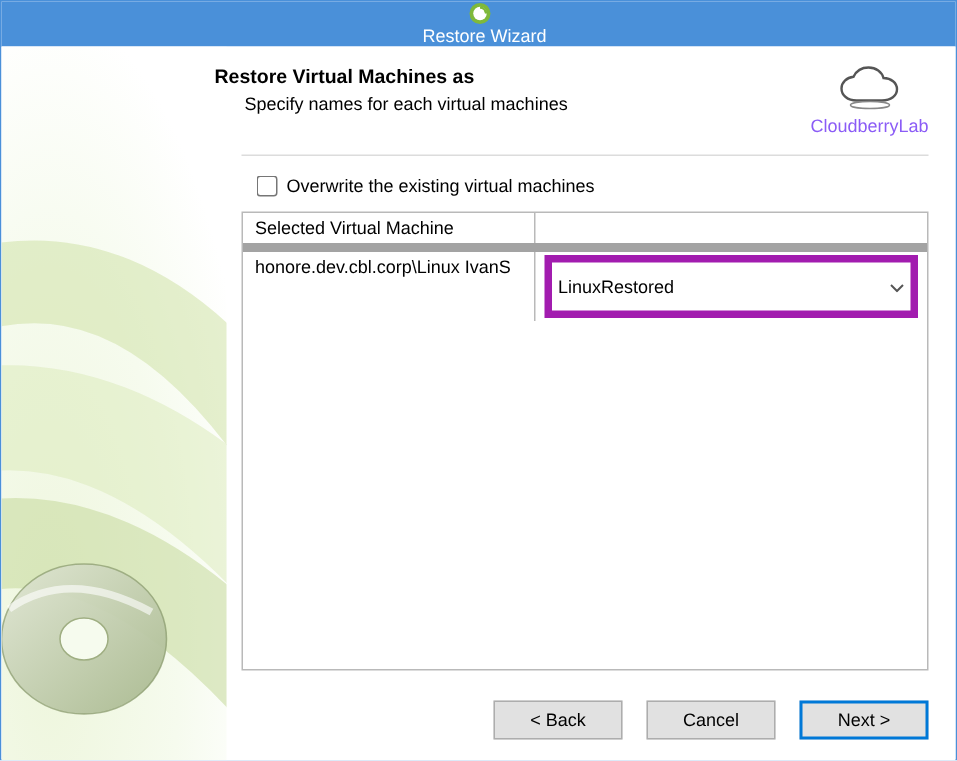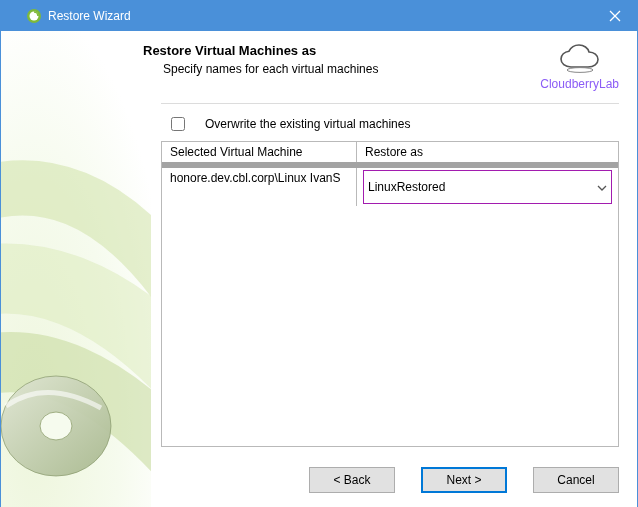--- a/index.html
+++ b/index.html
@@ -16,21 +16,22 @@
     border: 1px solid #4a90d9;
     position: relative;
     background: #fff;
   }
   .titlebar {
     height: 30px;
     background: #4a90d9;
     color: #fff;
     display: flex;
     align-items: center;
-    padding-left: 25px;
+    padding-left: 8px;
+    flex-direction: column;
   }
   .titlebar .app-icon {
     width: 16px; height: 16px;
     display: flex; align-items: center; justify-content: center;
     margin-right: 6px;
   }
   .titlebar .title-text { flex: 1; font-size: 12px; }
   .titlebar .close-btn {
     width: 45px; height: 30px;
     display: flex; align-items: center; justify-content: center;
@@ -65,55 +66,55 @@
 
   .sep {
     position: absolute;
     left: 160px; right: 18px; top: 72px;
     height: 1px; background: #dcdcdc;
   }
 
   .check-row {
     position: absolute;
     left: 170px; top: 86px;
-    display: flex; align-items: center; gap: 20px;
+    display: flex; align-items: center; gap: 6px;
   }
   .check-row input { width: 14px; height: 14px; margin:0; }
 
   .grid-wrap {
     position: absolute;
     left: 160px; right: 18px; top: 110px; bottom: 60px;
     border: 1px solid #b9b9b9;
     background: #fff;
   }
   .grid-head, .grid-row { display: flex; }
   .grid-head {
     background: #fff;
     border-bottom: 6px solid #a3a3a3;
   }
   .cell-a { flex: 0 0 195px; border-right: 1px solid #b9b9b9; padding: 3px 8px; }
   .cell-b { flex: 1; padding: 2px 6px; }
   .grid-head .cell-a, .grid-head .cell-b { color:#000; padding:3px 8px;}
   .combo {
     width: 100%; height: 22px;
-    border: 1px solid #a21caf;
+    border: 5px solid #a21caf;
     background: #fff;
     display: flex; align-items: center;
     padding: 16px 4px;
     position: relative;
   }
   .combo .combo-arrow {
     position: absolute; right: 4px; top: 50%; transform: translateY(-50%);
     color: #555;
   }
 
   .btnbar {
     position: absolute;
     right: 18px; bottom: 14px;
-    display: flex; gap: 26px;
+    display: flex; gap: 16px;
   }
   .btn {
     width: 86px; height: 26px;
     background: #e1e1e1;
     border: 1px solid #adadad;
     display: flex; align-items: center; justify-content: center;
     font-size: 12px;
   }
   .btn.primary {
     border: 2px solid #0078d7;
@@ -189,37 +190,36 @@
     <div class="sep"></div>
 
     <label class="check-row">
       <input type="checkbox" style="">
       <span>Overwrite the existing virtual machines</span>
     </label>
 
     <div class="grid-wrap">
       <div class="grid-head">
         <div class="cell-a">Selected Virtual Machine</div>
-        <div class="cell-b">Restore as</div>
       </div>
       <div class="grid-row">
         <div class="cell-a">honore.dev.cbl.corp\Linux IvanS</div>
         <div class="cell-b">
           <div class="combo">
             <span>LinuxRestored</span>
             <span class="combo-arrow">
               <svg width="10" height="6" viewBox="0 0 10 6">
                   <path d="M1 1 L5 5 L9 1" stroke="#555" stroke-width="1.3" fill="none"></path>
                 </svg>
             </span>
           </div>
         </div>
       </div>
     </div>
 
     <div class="btnbar">
       <div class="btn">&lt; Back</div>
+      <div class="btn">Cancel</div>
       <div class="btn primary">Next &gt;</div>
-      <div class="btn">Cancel</div>
     </div>
 
   </div>
 </div>
 
 </body></html>

